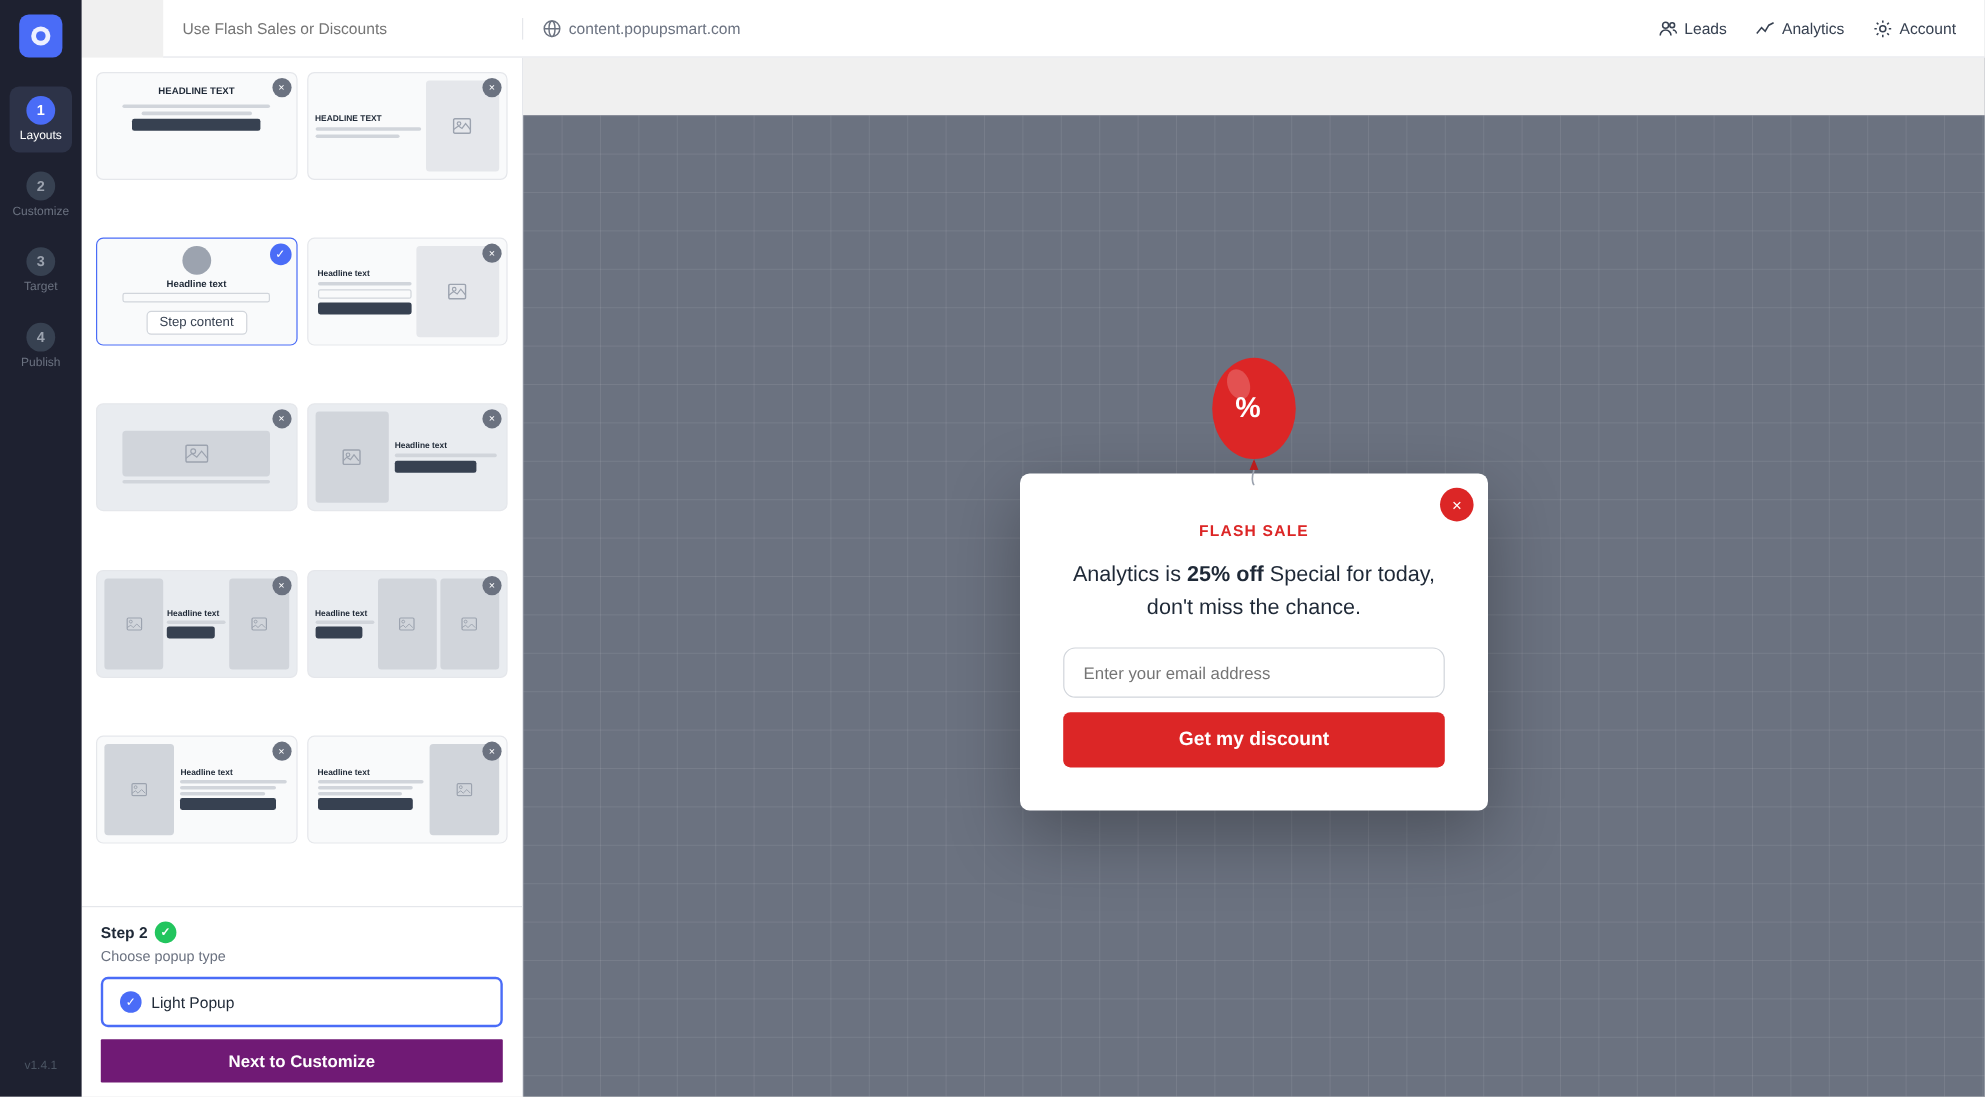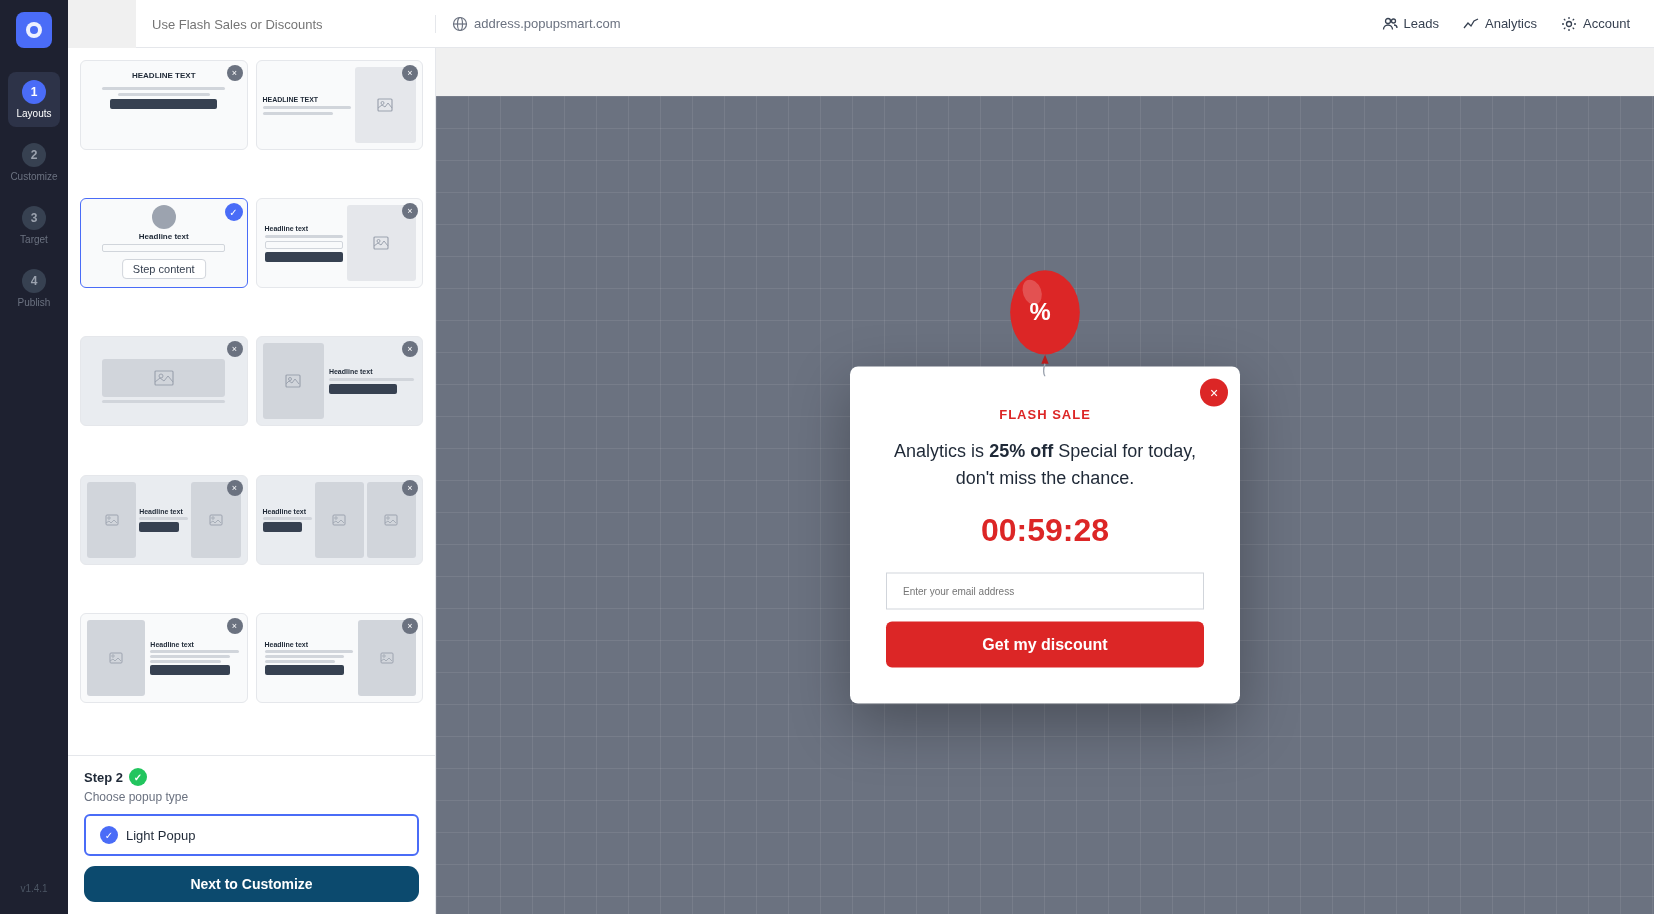--- a/index.html
+++ b/index.html
@@ -185,24 +185,24 @@
     }
     .popup-type-check {
       width: 18px; height: 18px;
       background: #4a6cf7;
       border-radius: 50%;
       display: flex; align-items: center; justify-content: center;
       color: #fff; font-size: 10px;
     }
     .next-btn {
       width: 100%;
-      background: #0c4a6e;
+      background: #701a75;
       color: #fff;
       border: none;
-      border-radius: 11px;
+      border-radius: 1px;
       padding: 10px;
       font-size: 14px;
       font-weight: 600;
       cursor: pointer;
       margin-top: 10px;
     }
 
     
     .canvas {
       flex: 1;
@@ -270,23 +270,23 @@
     .popup-headline strong { font-weight: 800; margin-top: 17px; }
     .popup-timer {
       font-size: 32px;
       font-weight: 700;
       color: #dc2626;
       margin-bottom: 24px;
     }
     .popup-email-input {
       width: 100%;
       border: 1.5px solid #d1d5db;
-      border-radius: 0;
+      border-radius: 10px;
       padding: 12px 16px;
-      font-size: 10px;
+      font-size: 14px;
       color: #6b7280;
       outline: none;
       margin-bottom: 12px;
     }
     .popup-cta-btn {
       width: 100%;
       background: #dc2626;
       color: #fff;
       border: none;
       border-radius: 6px;
@@ -334,21 +334,21 @@
   <div class="header">
     <div class="header-search-area">
       <input class="header-search-input" value="" placeholder="Use Flash Sales or Discounts" style="">
     </div>
     <div class="header-url-area">
       <svg class="globe-icon" viewBox="0 0 16 16" fill="none">
         <circle cx="8" cy="8" r="6.5" stroke="#6b7280" stroke-width="1.2"></circle>
         <ellipse cx="8" cy="8" rx="2.5" ry="6.5" stroke="#6b7280" stroke-width="1.2"></ellipse>
         <line x1="1.5" y1="8" x2="14.5" y2="8" stroke="#6b7280" stroke-width="1.2"></line>
       </svg>
-      <span>address.popupsmart.com</span>
+      <span>content.popupsmart.com</span>
     </div>
     <div class="header-right">
       <div class="header-nav-item">
         <svg width="16" height="16" viewBox="0 0 16 16" fill="none">
           <circle cx="6" cy="5" r="2.5" stroke="#374151" stroke-width="1.3"></circle>
           <path d="M1.5 13.5c0-2.485 2.015-4.5 4.5-4.5s4.5 2.015 4.5 4.5" stroke="#374151" stroke-width="1.3" fill="none"></path>
           <circle cx="11.5" cy="5" r="2" stroke="#374151" stroke-width="1.3"></circle>
           <path d="M12 9c1.657 0 3 1.343 3 3" stroke="#374151" stroke-width="1.3" fill="none"></path>
         </svg>
         <span>Leads</span>
@@ -587,20 +587,19 @@
           <path d="M45 106 Q42 115 45 120" stroke="#9ca3af" stroke-width="1.5" fill="none"></path>
         </svg>
 
         <div class="popup-close">×</div>
 
         <div class="popup-content">
           <div class="popup-tag">FLASH SALE</div>
           <div class="popup-headline">
             <span>Analytics is </span><strong>25% off</strong><span> Special for today, don't miss the chance.</span>
           </div>
-          <div class="popup-timer">00:59:28</div>
           <input class="popup-email-input" type="email" placeholder="Enter your email address" style="">
           <button class="popup-cta-btn">Get my discount</button>
         </div>
       </div>
     </div>
   </div>
 </div>
 
 </body></html>

